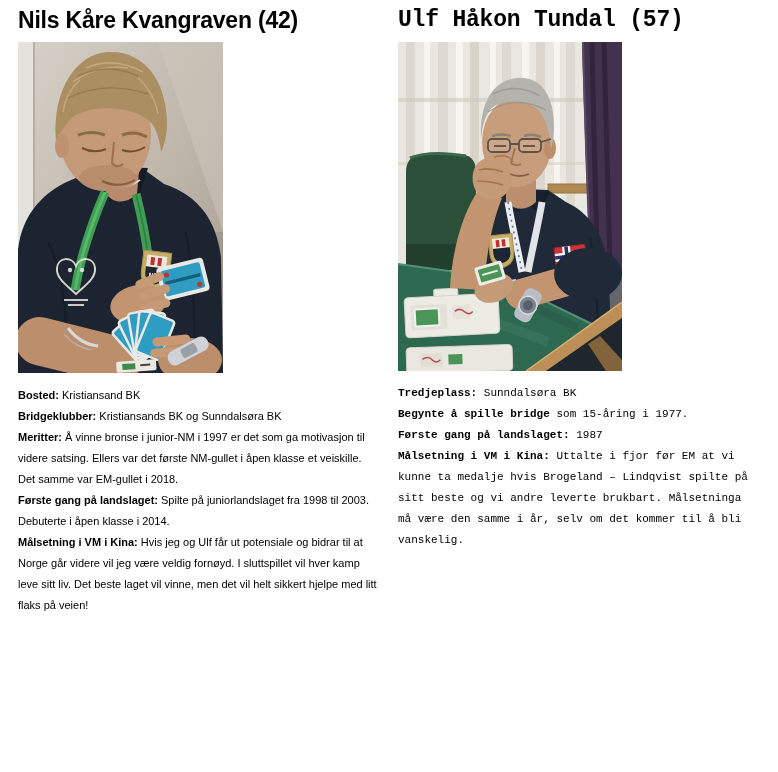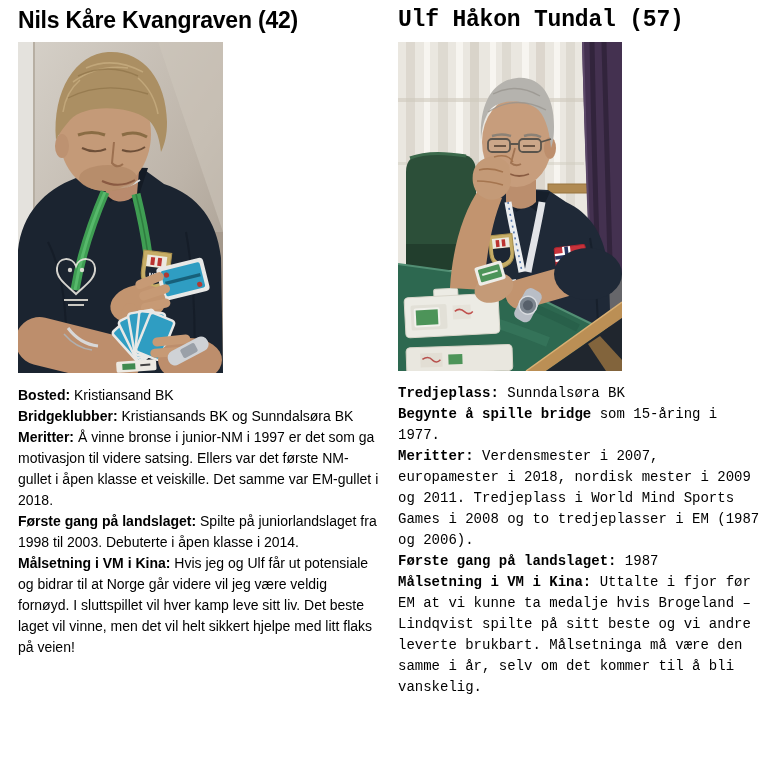--- a/index.html
+++ b/index.html
@@ -11,21 +11,21 @@
   .page { position: relative; width: 778px; height: 772px; background: #fff; }
   .profile { position: absolute; top: 0; }
   .profile.left  { left: 18px;  width: 362px; }
   .profile.right { left: 398px; width: 363px; font-family: Liberation Mono, monospace; }
   .profile-name {
     margin: 11px 0 0 0;
     font-size: 23px; font-weight: 700; line-height: 19px;
     letter-spacing: -0.2px;
   }
   .photo { display: block; margin-top: 12px; }
-  .bio { margin-top: 12px; font-size: 14px; line-height: 21px; }
+  .bio { margin-top: 12px; font-size: 11px; line-height: 21px; }
   .bio p { margin: 0; }
   .bio strong { font-weight: 700; }
 </style>
 </head>
 <body>
 
 <div class="page">
 
   <div class="profile left">
     <h2 class="profile-name">Nils Kåre Kvangraven (42)</h2>
@@ -292,19 +292,18 @@
           <rect x="0" y="0" width="28" height="19" rx="2" fill="#edece7"></rect>
           <rect x="3" y="3" width="22" height="13" rx="1" fill="#4d9459"></rect>
           <path d="M6,9 h16" stroke="#e8efe6" stroke-width="2"></path>
         </g>
       </g>
     </svg>
 
     <div class="bio">
       <p><strong>Tredjeplass:</strong><span> Sunndalsøra BK</span></p>
       <p><strong>Begynte å spille bridge</strong><span> som 15-åring i 1977.</span></p>
-      <p><strong>Meritter:</strong><span> Verdensmester i 2007, europamester i 2018, nordisk mester i 2009 og 2011. Tredjeplass i World Mind Sports Games i 2008 og to tredjeplasser i EM (1987 og 2006).</span></p>
       <p><strong>Første gang på landslaget:</strong><span> 1987</span></p>
       <p><strong>Målsetning i VM i Kina:</strong><span> Uttalte i fjor før EM at vi kunne ta medalje hvis Brogeland – Lindqvist spilte på sitt beste og vi andre leverte brukbart. Målsetninga må være den samme i år, selv om det kommer til å bli vanskelig.</span></p>
     </div>
   </div>
 
 </div>
 
 </body></html>

